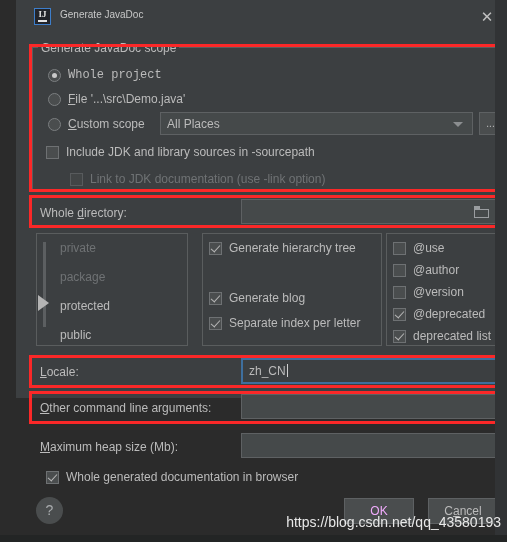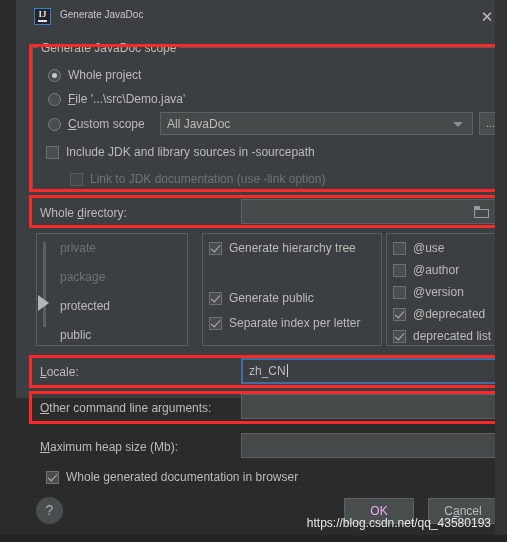--- a/index.html
+++ b/index.html
@@ -266,23 +266,23 @@
   
   .redbox {
     position: absolute;
     border: 3px solid #fb2828;
     box-sizing: border-box;
     pointer-events: none;
   }
 
   #watermark {
     position: absolute;
-    right: 16px; bottom: 12px;
+    right: 6px; bottom: 12px;
     color: #e8e8e8;
-    font-size: 12px;
+    font-size: 14px;
     font-family: "Liberation Sans", sans-serif;
     white-space: nowrap;
   }
 </style>
 </head>
 <body>
 
 <div id="dialog">
 
   <div id="titlebar">
@@ -290,37 +290,37 @@
       <span>IJ</span>
       <span class="underline"></span>
     </div>
     <div id="dialog-title">Generate JavaDoc</div>
     <div id="close-btn">✕</div>
   </div>
 
   <div class="group-box" style="left:16px; top:47px; width:472px; height:143px;"></div>
   <div class="group-title" style="left:22px; top:41px;">Generate JavaDoc scope</div>
 
-  <div class="radio-row" style="left:32px; top:68px;">
+  <div class="radio-row" style="left:32px; top:68px;font-family:Liberation Mono, monospace;">
     <span class="radio on"></span>
     <span class="lbl"><span>Whole pro</span><span class="u">j</span><span>ect</span></span>
   </div>
 
   <div class="radio-row" style="left:32px; top:92px;">
     <span class="radio"></span>
     <span class="lbl"><span></span><span class="u">F</span><span>ile '...\src\Demo.java'</span></span>
   </div>
 
   <div class="radio-row" style="left:32px; top:117px;">
     <span class="radio"></span>
     <span class="lbl"><span></span><span class="u">C</span><span>ustom scope</span></span>
   </div>
 
   <div class="combo" style="left:144px; top:112px; width:313px; height:23px;">
-    <span class="field-text">All JavaDoc</span>
+    <span class="field-text">All Places</span>
     <span class="combo-arrow"></span>
   </div>
   <div class="btn" style="left:463px; top:112px; width:23px; height:23px; line-height:21px; font-size:10px;">
     <span>...</span>
   </div>
 
   <div class="check-row" style="left:30px; top:145px;">
     <span class="cb"></span>
     <span class="lbl">Include JDK and library sources in -sourcepath</span>
   </div>
@@ -349,21 +349,21 @@
   <div class="vis-item lbl" style="top:299px;">protected</div>
   <div class="vis-item lbl" style="top:328px;">public</div>
 
   <div class="group-box" style="left:186px; top:233px; width:180px; height:113px;"></div>
   <div class="check-row" style="left:193px; top:241px;">
     <span class="cb on"></span>
     <span class="lbl">Generate hierarchy tree</span>
   </div>
   <div class="check-row" style="left:193px; top:291px;">
     <span class="cb on"></span>
-    <span class="lbl">Generate public</span>
+    <span class="lbl">Generate blog</span>
   </div>
   <div class="check-row" style="left:193px; top:316px;">
     <span class="cb on"></span>
     <span class="lbl">Separate index per letter</span>
   </div>
 
   <div class="group-box" style="left:370px; top:233px; width:118px; height:113px;"></div>
   <div class="check-row" style="left:377px; top:241px;">
     <span class="cb"></span>
     <span class="lbl">@use</span>

